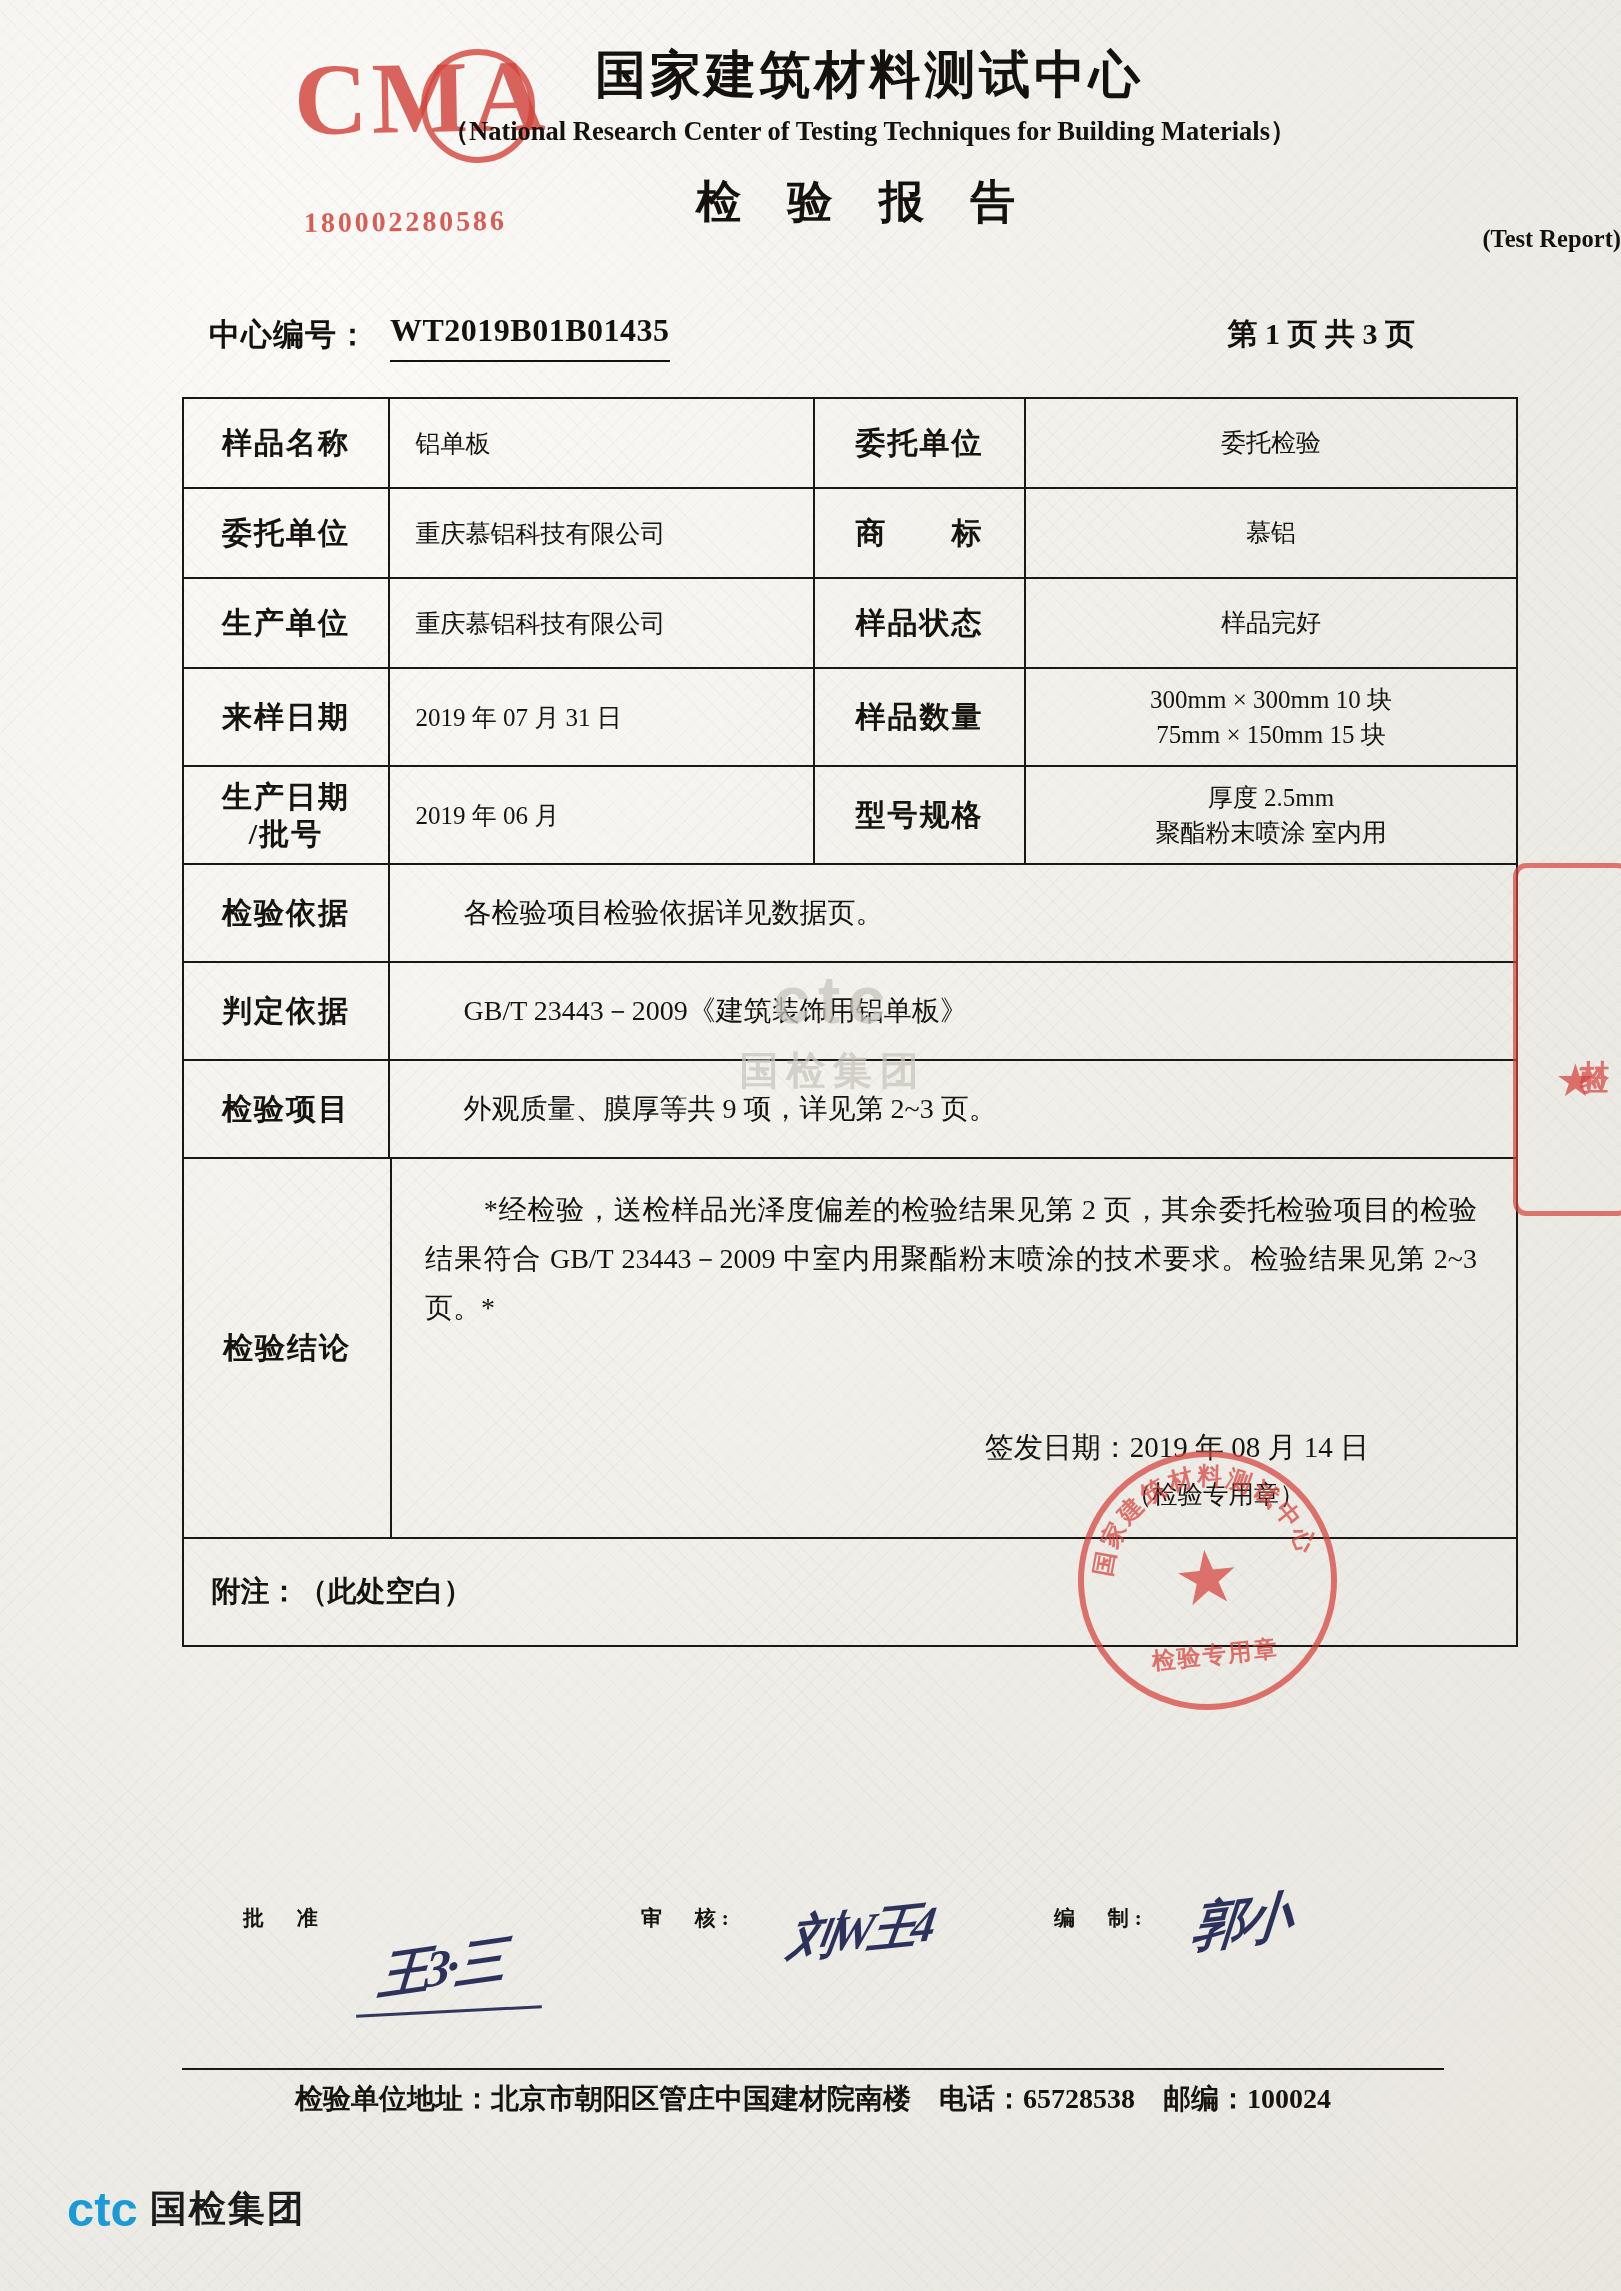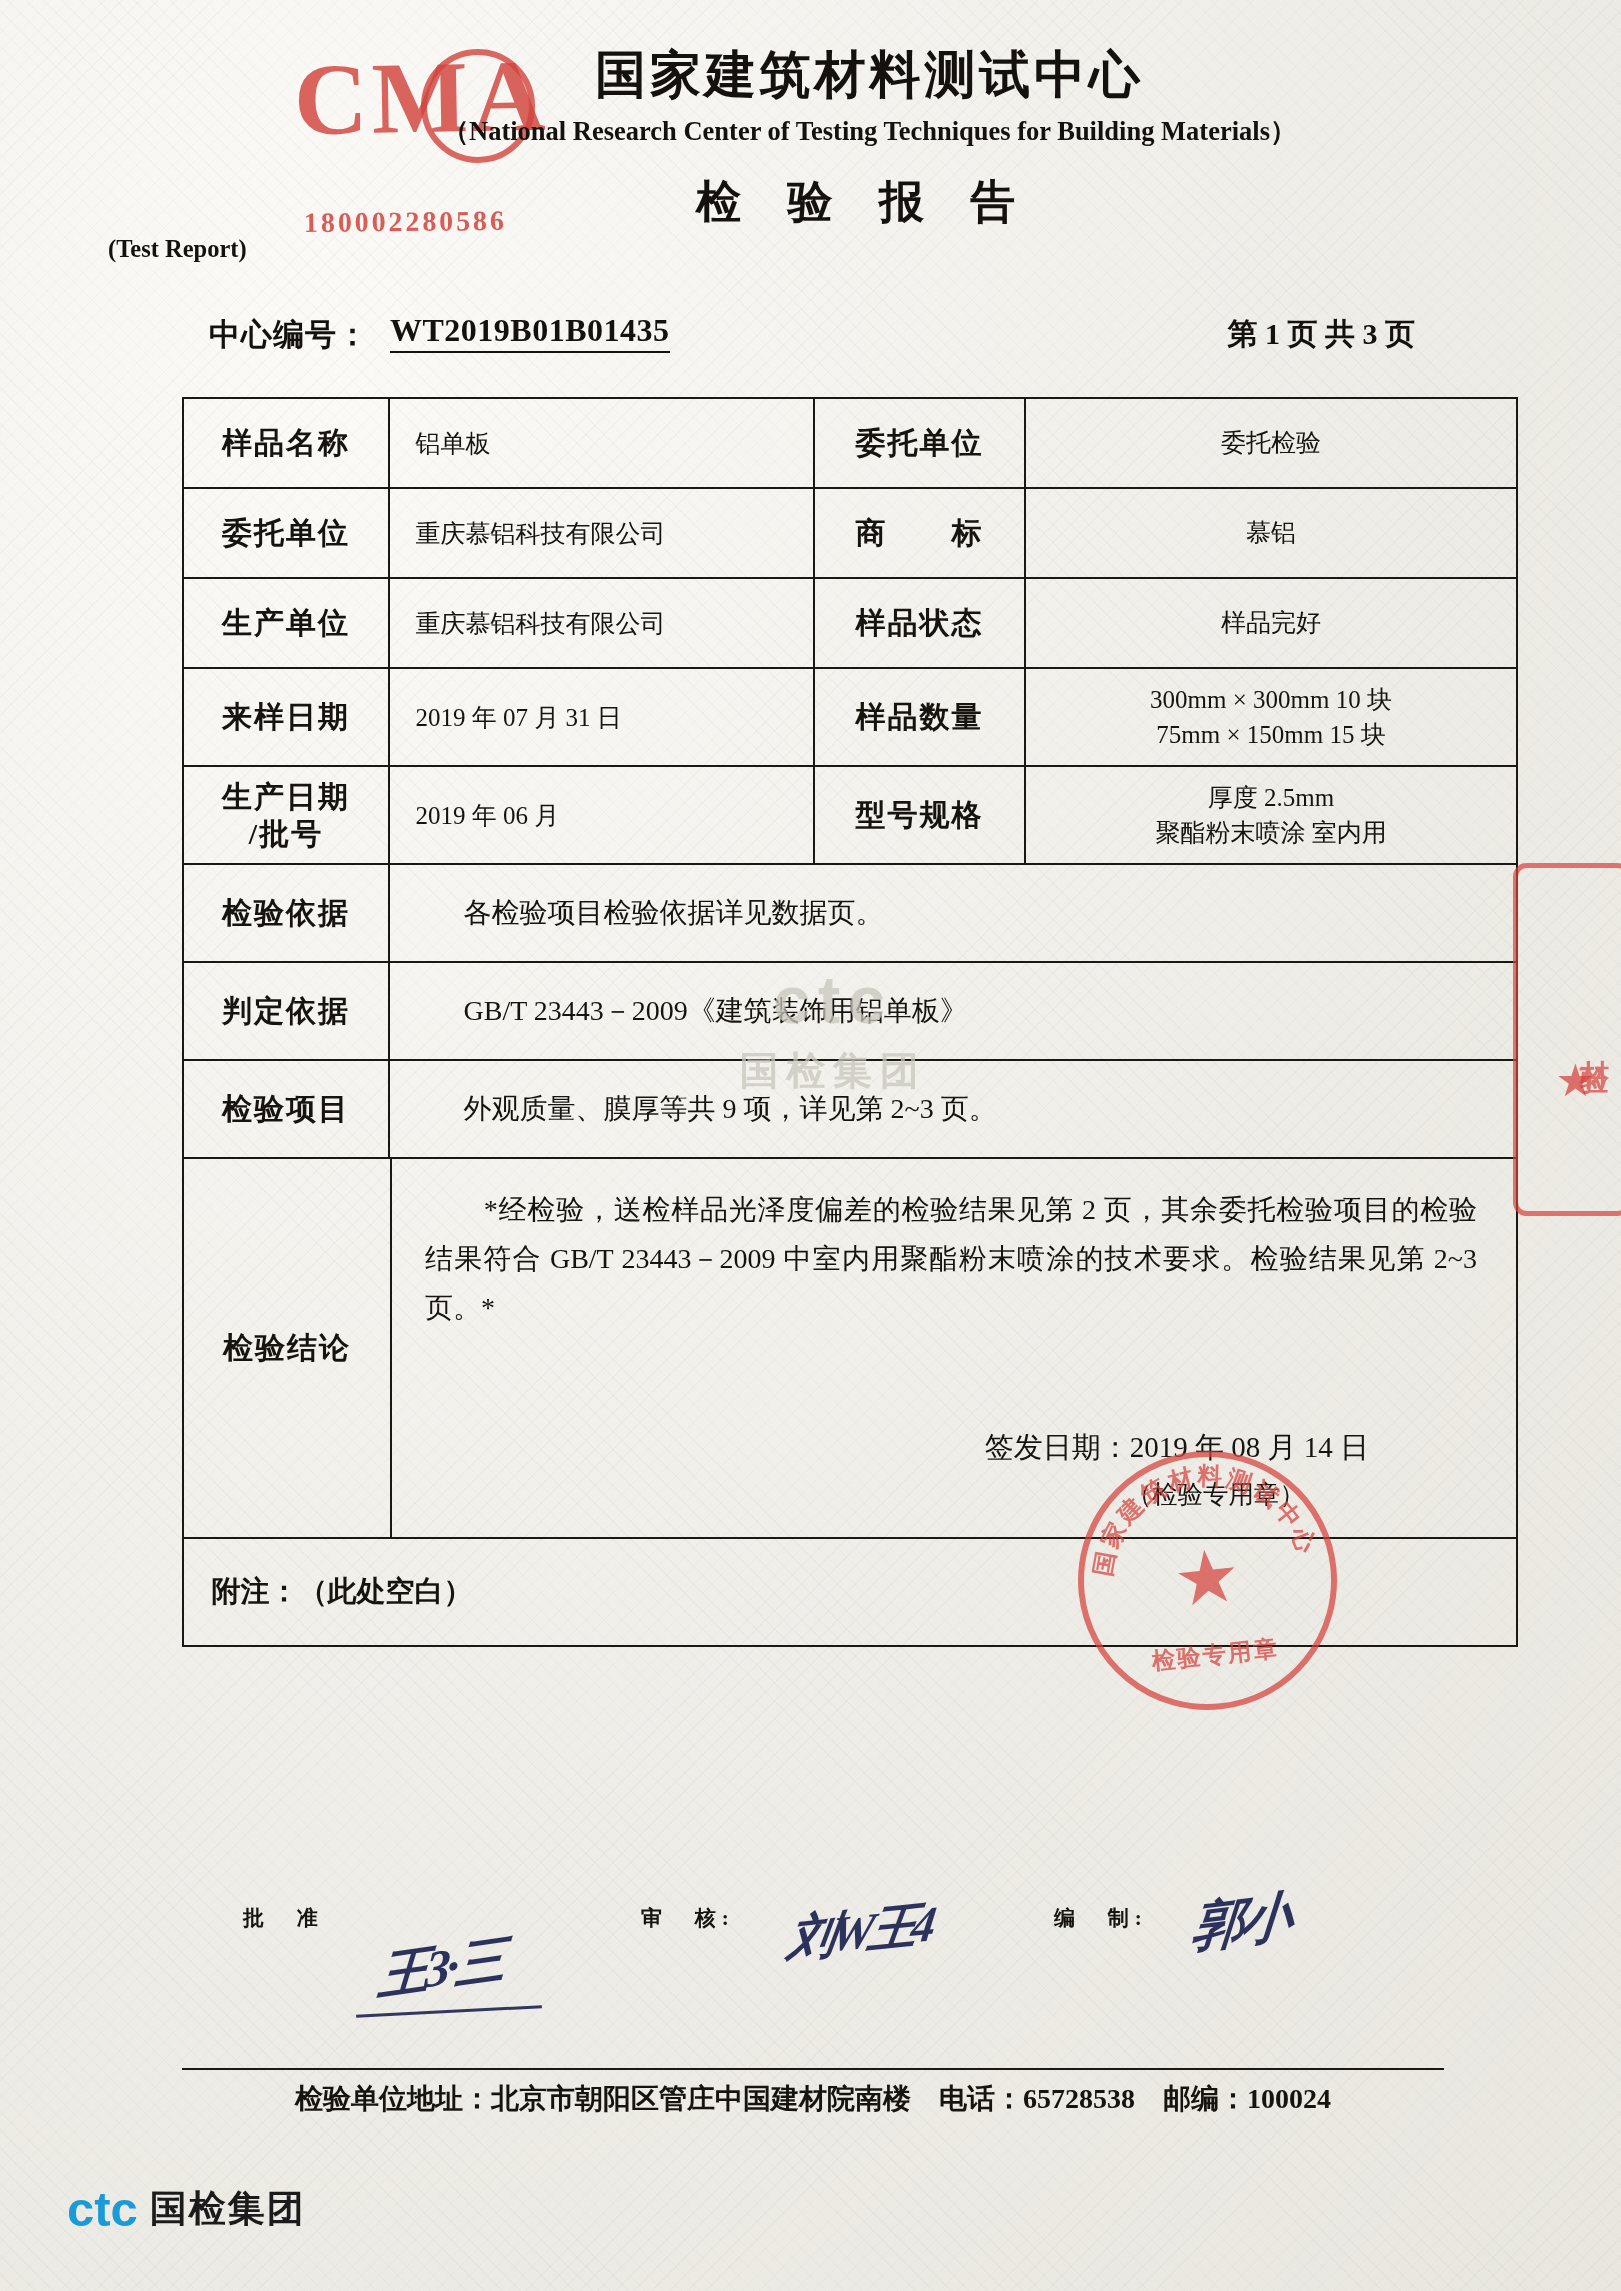--- a/index.html
+++ b/index.html
@@ -105,23 +105,23 @@
     text-align: center;
     padding-left: 108px;
     box-sizing: border-box;
     font-size: 45px;
     font-weight: bold;
     letter-spacing: 17.6px;
     color: #15110f;
   }
   .report-en {
     position: absolute;
-    left: 0; top: 235px;
+    left: 0; top: 225px;
     width: 1621px;
-    text-align: left;
+    text-align: right;
     padding-left: 108px;
     box-sizing: border-box;
     font-size: 24.5px;
     font-weight: bold;
     color: #15110f;
   }
 
   .centerno-label {
     position: absolute;
     left: 209px;
@@ -133,21 +133,21 @@
   }
   .centerno-value {
     position: absolute;
     left: 390px;
     top: 312px;
     font-size: 32px;
     font-weight: bold;
     letter-spacing: 0.5px;
     color: #15110f;
     border-bottom: 2.9px solid #15110f;
-    padding-bottom: 2px;
+    padding-bottom: 11px;
   }
   .pageinfo {
     position: absolute;
     right: 206px;
     top: 314px;
     font-size: 30px;
     font-weight: bold;
     color: #15110f;
   }
 

